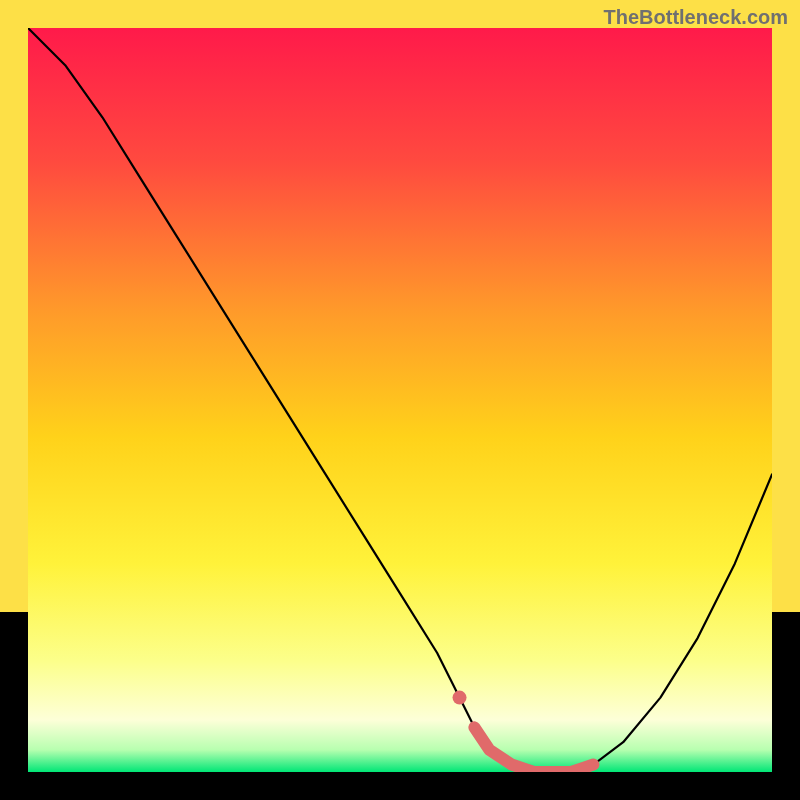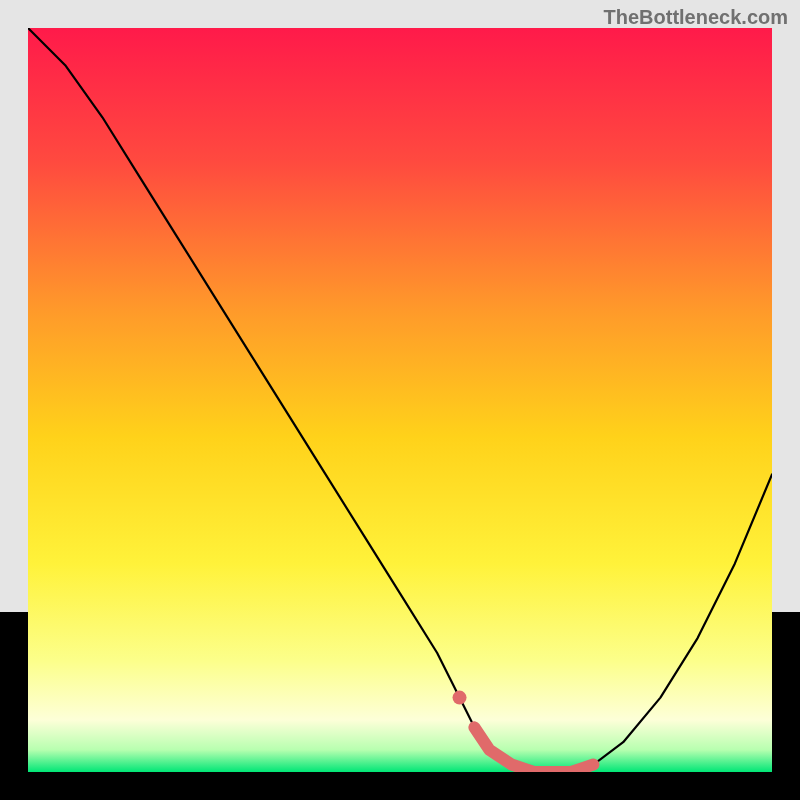--- a/index.html
+++ b/index.html
@@ -1,20 +1,20 @@
 <!DOCTYPE html>
 <html><head>
 <meta charset="utf-8">
 <style>
   * { margin: 0; padding: 0; box-sizing: border-box; }
   html, body { width: 800px; height: 800px; background: #000; overflow: hidden; }
   .container {
     width: 800px;
     height: 612px;
-    background: #e5e5e5;
+    background: #fde047;
     position: relative;
   }
   .watermark {
     position: absolute;
     top: 6px;
     right: 12px;
     color: #707070;
     font-family: Arial, Helvetica, sans-serif;
     font-size: 20px;
     font-weight: bold;

